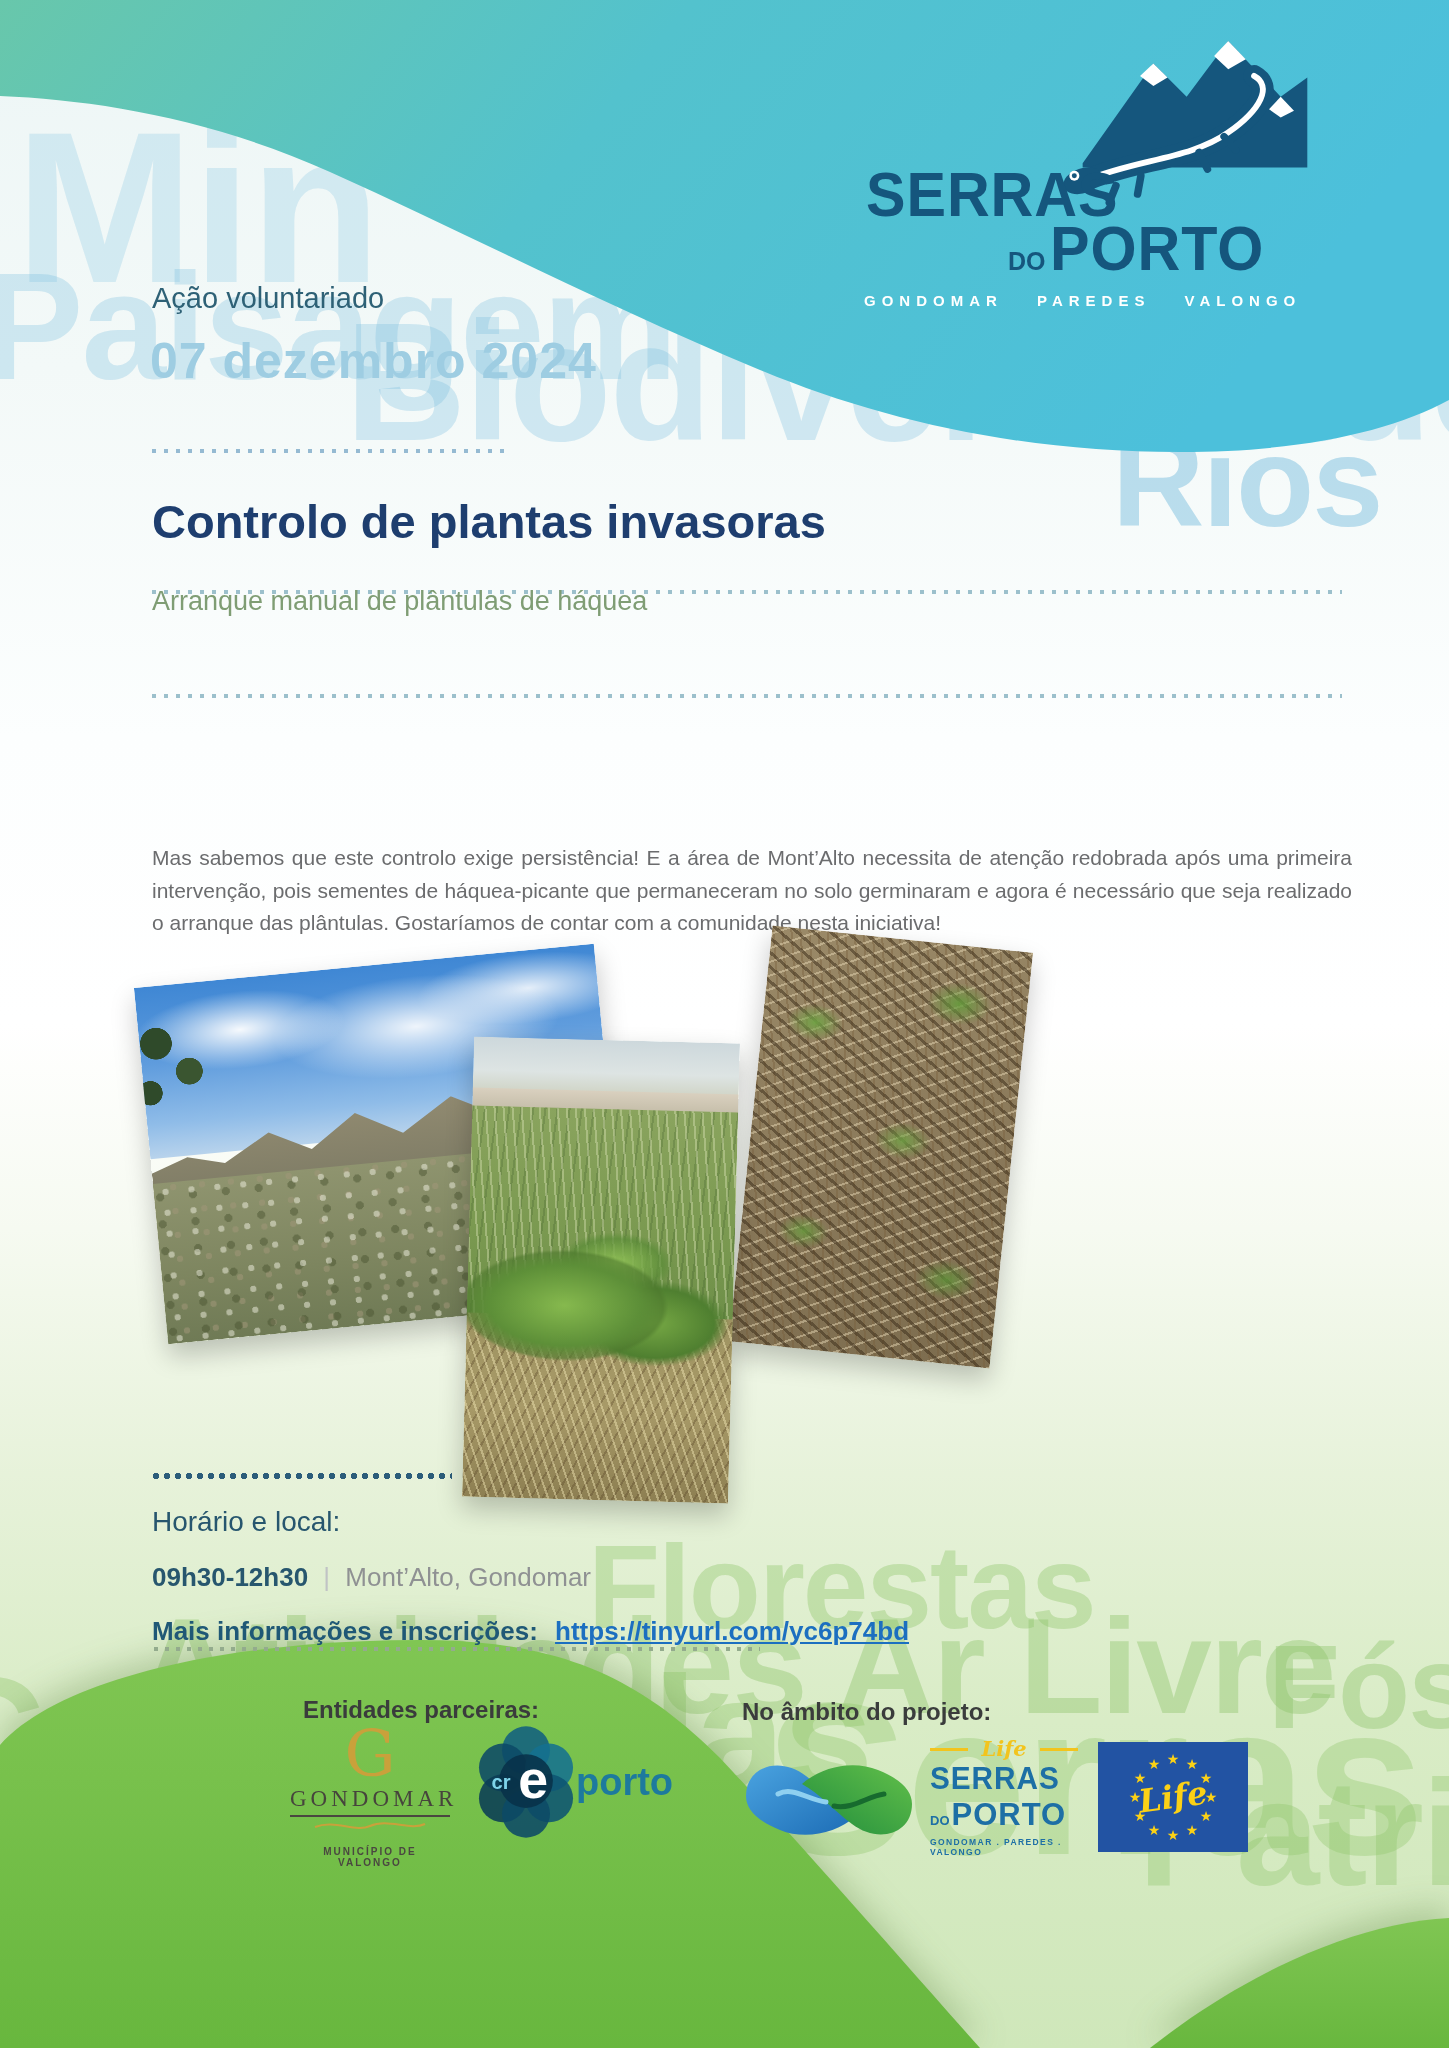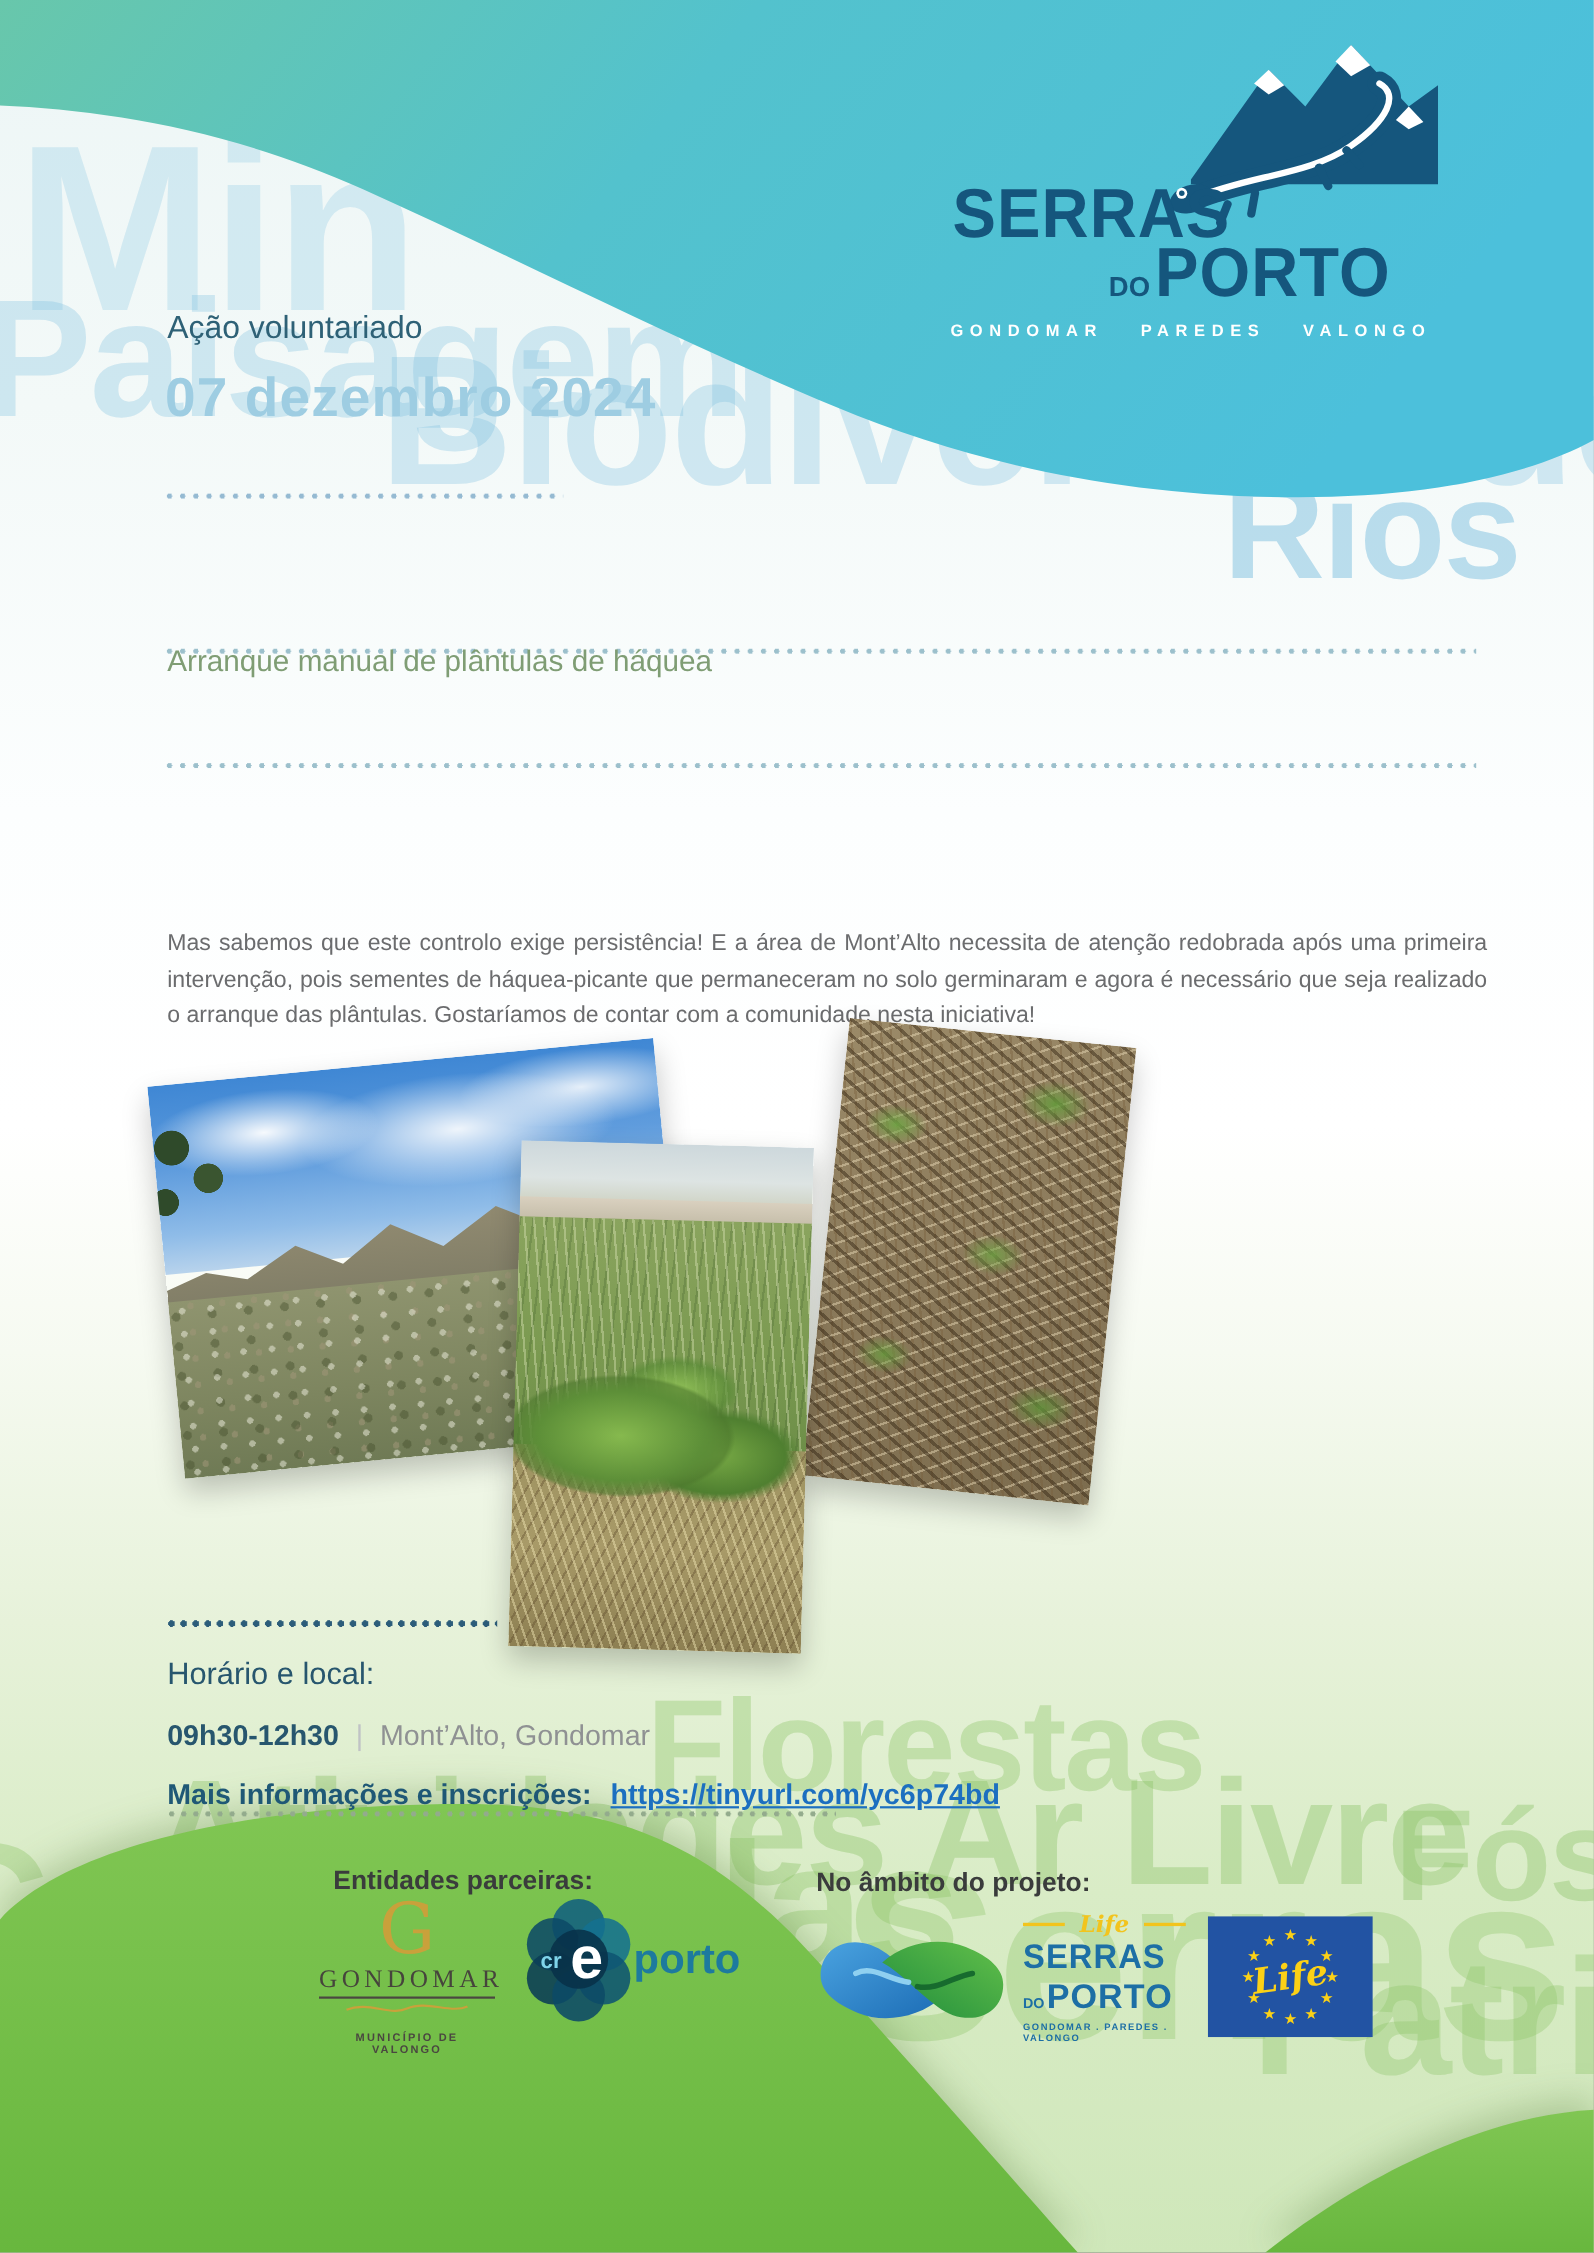--- a/index.html
+++ b/index.html
@@ -185,20 +185,21 @@
   <div class="brand brand-serras">SERRAS</div>
   <div class="brand brand-row2">
     <span class="brand-do">DO</span>
     <span class="brand-porto">PORTO</span>
   </div>
   <div class="brand brand-munis">GONDOMAR PAREDES VALONGO</div>
 
   <div class="event-type">Ação voluntariado</div>
   <div class="event-date">07 dezembro 2024</div>
   <div class="dots dots-1"></div>
+  <h1 class="title">Controlo de plantas invasoras</h1>
   <div class="dots dots-2"></div>
   <div class="subtitle">Arranque manual de plântulas de háquea</div>
   <div class="dots dots-3"></div>
 
   <p class="para para2">Mas sabemos que este controlo exige persistência! E a área de Mont’Alto necessita de atenção redobrada após uma primeira intervenção, pois sementes de háquea-picante que permaneceram no solo germinaram e agora é necessário que seja realizado o arranque das plântulas. Gostaríamos de contar com a comunidade nesta iniciativa!</p>
 
   <div class="photo photo1">
     <div class="ph1-sky"></div>
     <div class="ph1-tree"></div>
     <div class="ph1-ridge"></div>

